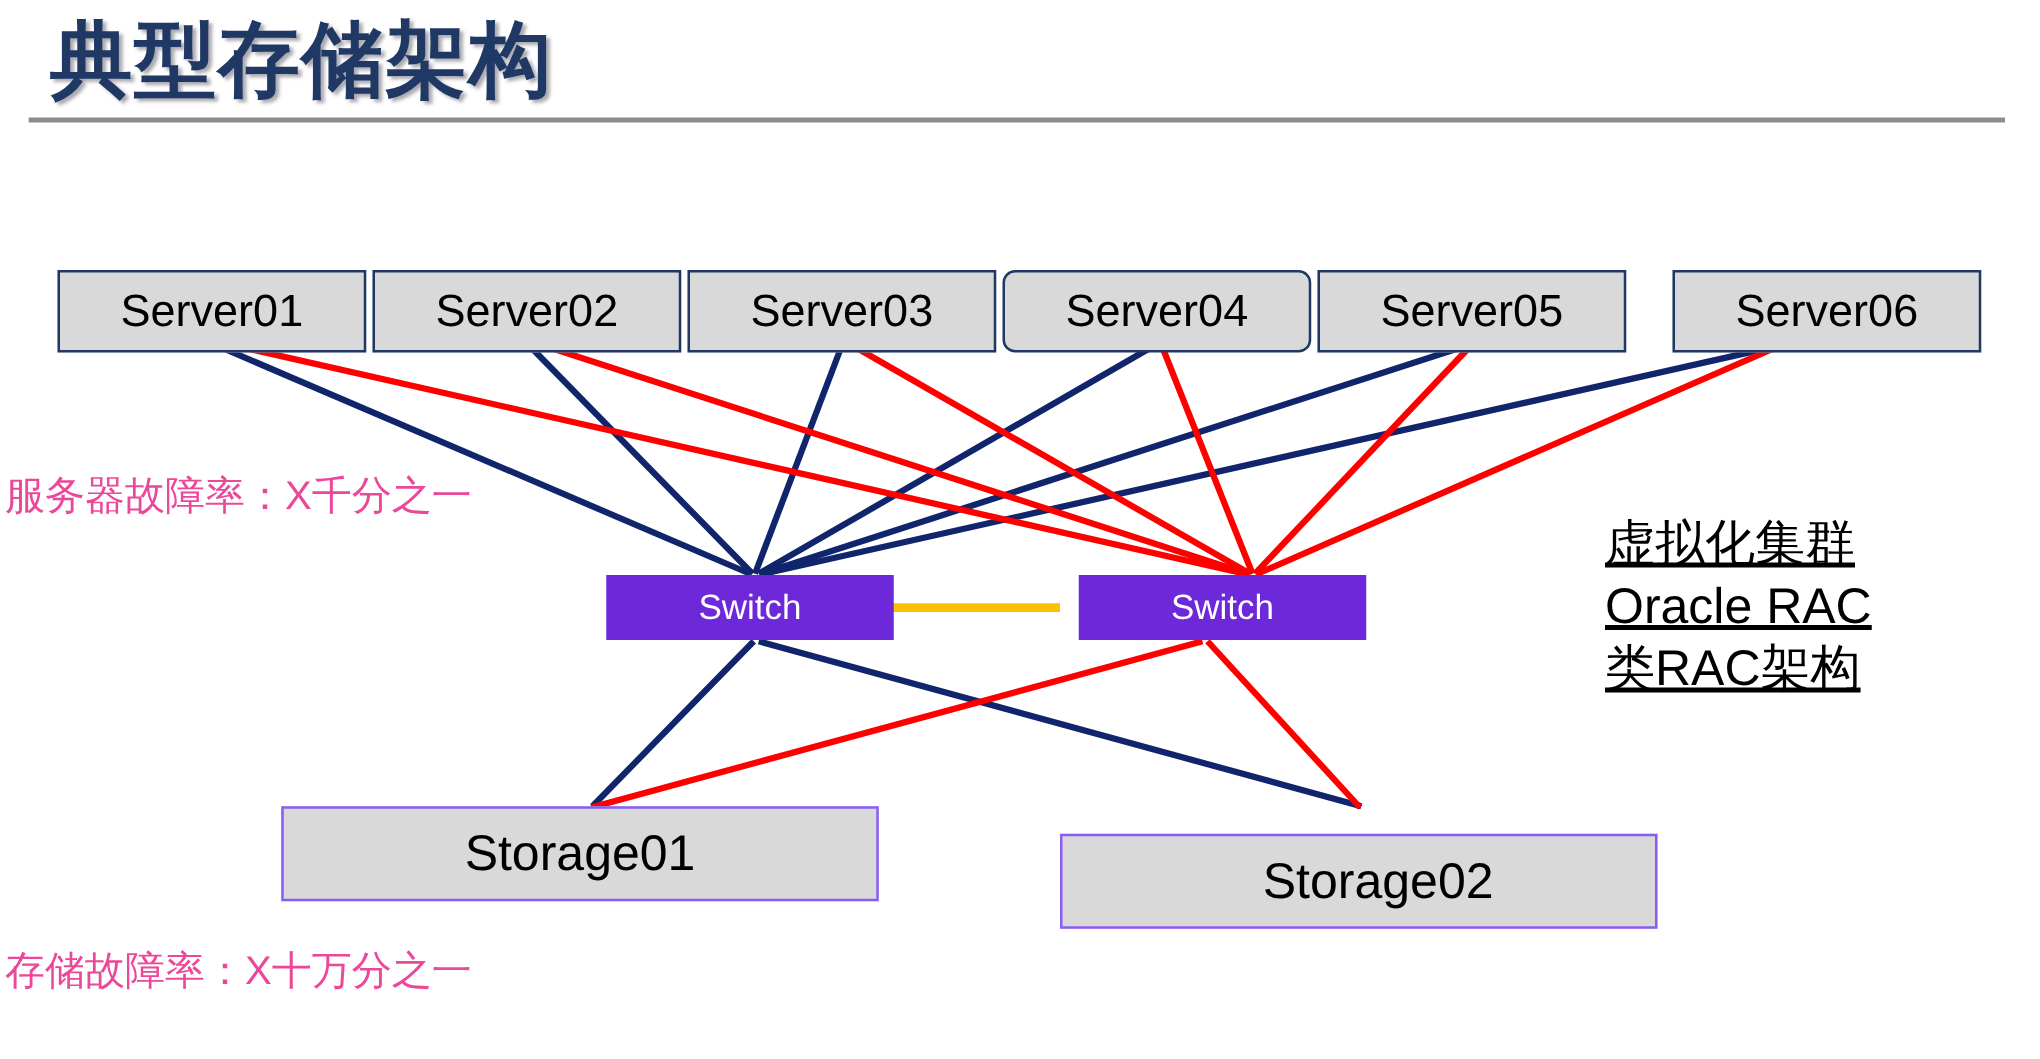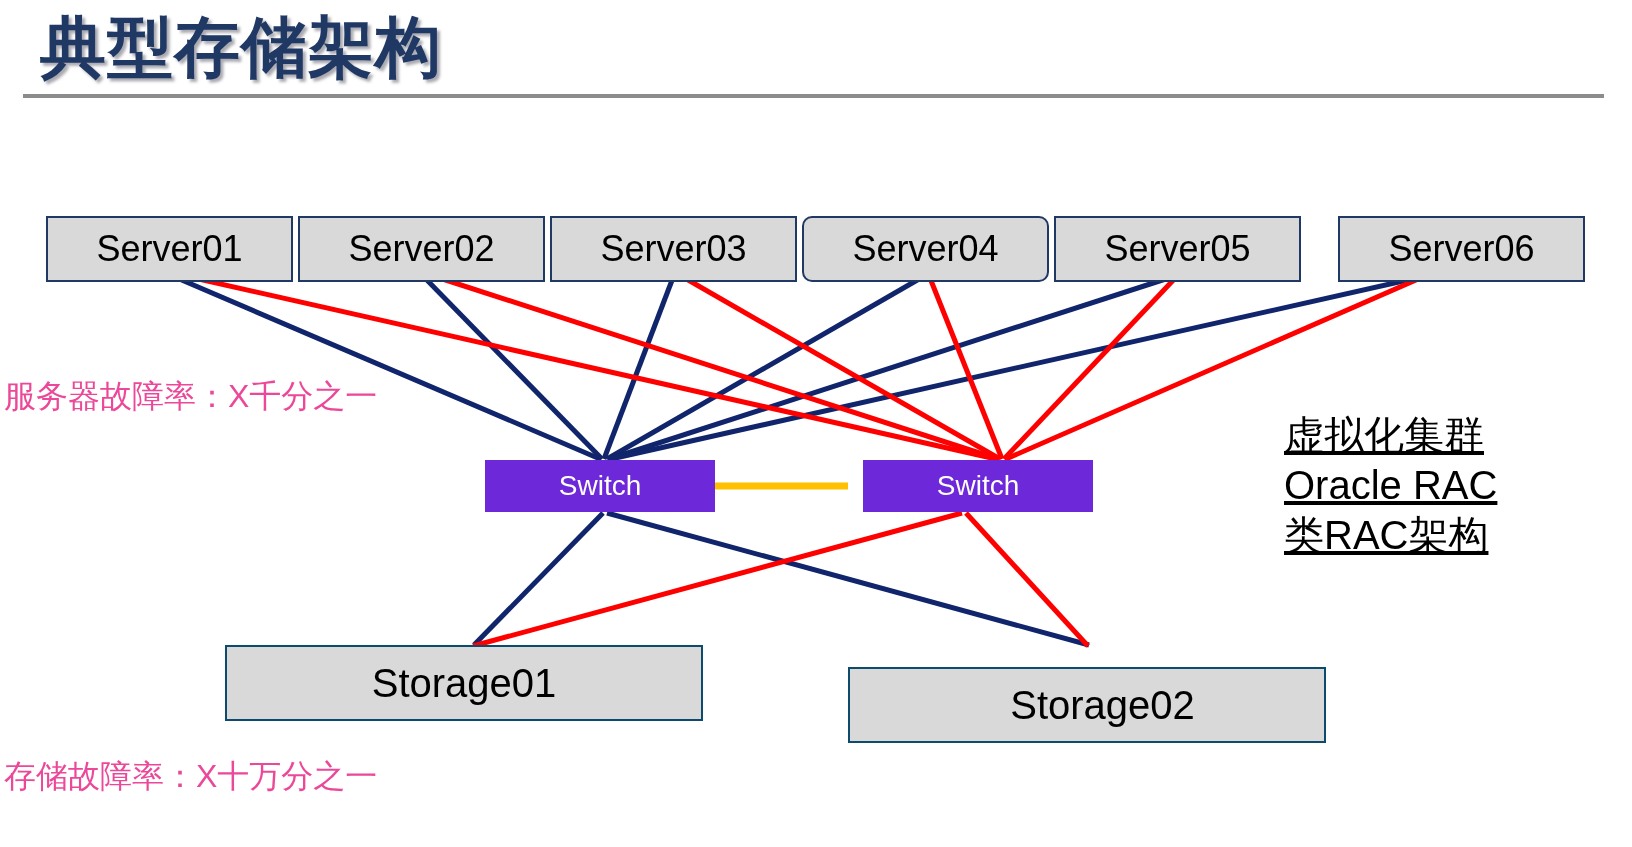--- a/index.html
+++ b/index.html
@@ -60,21 +60,21 @@
   }
   .node.server {
     background: #d9d9d9;
     border: 2px solid #1f3864;
     font-size: 36px;
     color: #000000;
     height: 66px;
   }
   .node.storage {
     background: #d9d9d9;
-    border: 2px solid #0c4a6e;
+    border: 2px solid #8b5cf6;
     font-size: 40px;
     color: #000000;
     height: 76px;
   }
   .node.switch {
     background: #6d28d9;
     border: none;
     color: #ffffff;
     font-size: 28px;
     height: 52px;

